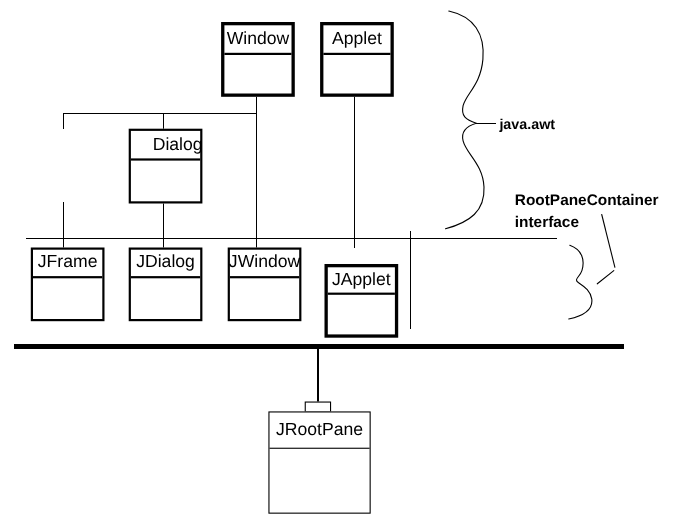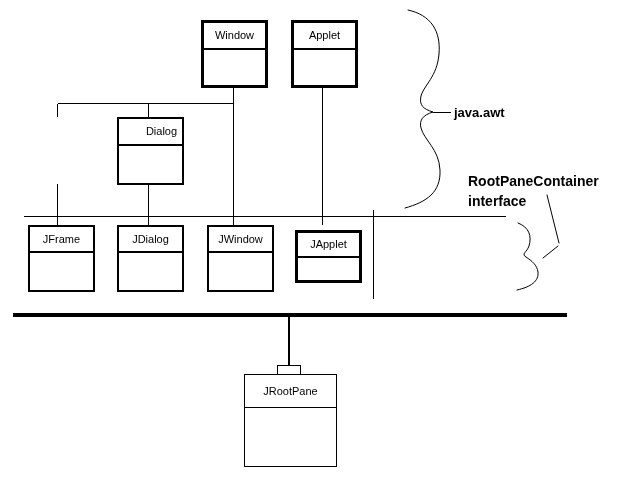--- a/index.html
+++ b/index.html
@@ -9,21 +9,21 @@
     overflow:hidden;
   }
   #wires{position:absolute;left:0;top:0;width:629px;height:484px;}
   .cb{position:absolute;background:#ffffff;border-style:solid;border-color:#000;box-sizing:border-box;}
   .b1{border-width:1px;}
   .b2{border-width:2px;}
   .b3{border-width:3px;}
   .cb .t{
     display:flex;align-items:center;justify-content:center;
     border-bottom-style:solid;border-bottom-color:#000;
-    font-size:11px;line-height:1;white-space:nowrap;box-sizing:border-box;
+    font-size:16px;line-height:1;white-space:nowrap;box-sizing:border-box;
   }
   .bb1{border-bottom-width:1px;}
   .bb2{border-bottom-width:2px;}
   .ann{position:absolute;font-weight:bold;white-space:nowrap;}
   #awt-label{left:454px;top:105px;font-size:13px;}
   #rpc-label{left:468px;top:171px;font-size:14px;line-height:20px;}
   #rpc-label span{display:block;}
 </style>
 </head>
 <body>
@@ -78,21 +78,21 @@
   </div>
 
   <div class="cb b2" style="left:117px;top:225px;width:67px;height:67px;">
     <div class="t bb2" style="height:26px;">JDialog</div>
   </div>
 
   <div class="cb b2" style="left:207px;top:225px;width:67px;height:67px;">
     <div class="t bb2" style="height:26px;">JWindow</div>
   </div>
 
-  <div class="cb b3" style="left:295px;top:230px;width:67px;height:53px;">
+  <div class="cb b3" style="left:295px;top:240px;width:67px;height:67px;">
     <div class="t bb2" style="height:25px;">JApplet</div>
   </div>
 
 
   <div class="cb b1" style="left:277px;top:365px;width:24px;height:10px;"></div>
 
   <div class="cb b1" style="left:244px;top:374px;width:93px;height:93px;">
     <div class="t bb1" style="height:33px;">JRootPane</div>
   </div>
 

